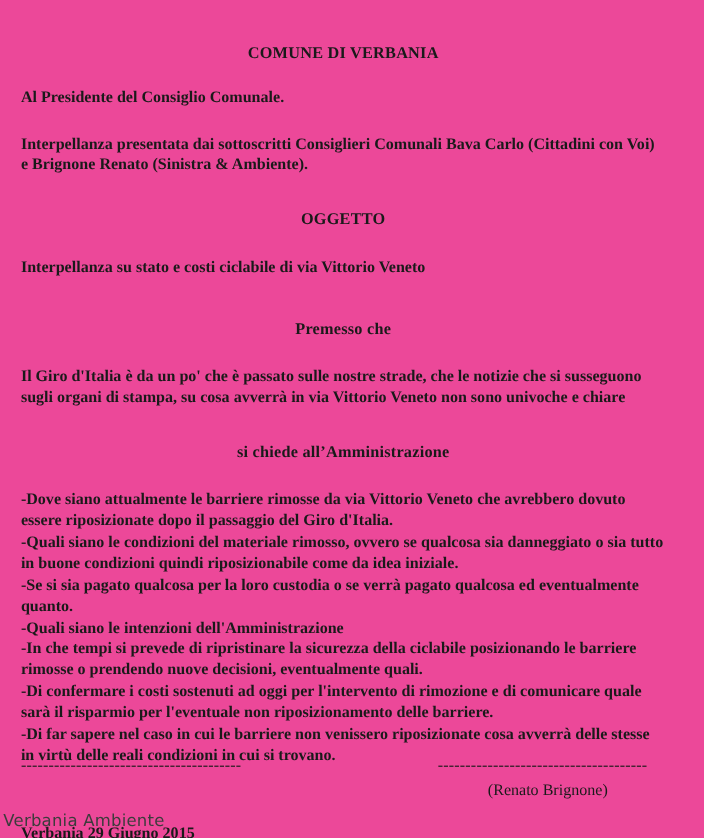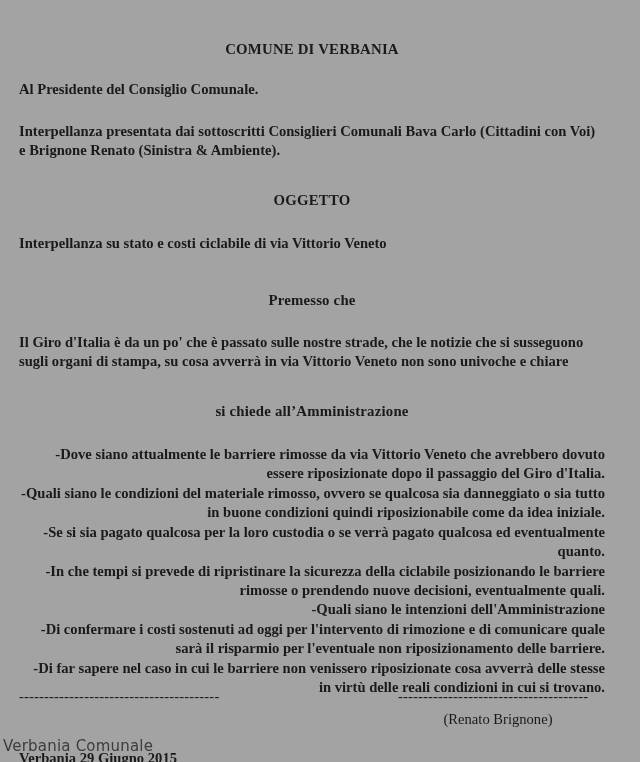--- a/index.html
+++ b/index.html
@@ -15,21 +15,21 @@
     color: #1a1a1a;
     overflow: hidden;
   }
 
   .page {
     position: absolute;
     left: 0;
     top: 0;
     width: 640px;
     height: 762px;
-    background: #a3a3a3;
+    background: #ec4899;
   }
 
   .doc {
     position: absolute;
     left: 19px;
     top: 0;
     width: 586px;
   }
 
   .line {
@@ -50,21 +50,21 @@
   }
 
   .blk-title      { margin-top: 40px; }
   .blk-addressee  { margin-top: 21px; }
   .blk-intro      { margin-top: 22px; }
   .blk-oggetto    { margin-top: 30px; }
   .blk-oggetto-b  { margin-top: 24px; }
   .blk-premesso   { margin-top: 38px; }
   .blk-premesso-b { margin-top: 22px; }
   .blk-chiede     { margin-top: 30px; text-align: center; }
-  .blk-list       { margin-top: 24px; text-align: right; }
+  .blk-list       { margin-top: 24px; }
   .blk-date       { margin-top: 52px; }
 
   .sig-area {
     position: absolute;
     left: 0;
     top: 688px;
     width: 640px;
     height: 50px;
   }
   .sig-col {
@@ -126,22 +126,22 @@
     <div class="line center heading-main blk-premesso">Premesso che</div>
 
     <div class="line blk-premesso-b">Il Giro d'Italia è da un po' che è passato sulle nostre strade, che le notizie che si susseguono sugli organi di stampa, su cosa avverrà in via Vittorio Veneto non sono univoche e chiare</div>
 
     <div class="line center heading-main blk-chiede">si chiede all’Amministrazione</div>
 
     <div class="blk-list">
       <div class="line">-Dove siano attualmente le barriere rimosse da via Vittorio Veneto che avrebbero dovuto essere riposizionate dopo il passaggio del Giro d'Italia.</div>
       <div class="line">-Quali siano le condizioni del materiale rimosso, ovvero se qualcosa sia danneggiato o sia tutto in buone condizioni quindi riposizionabile come da idea iniziale.</div>
       <div class="line">-Se si sia pagato qualcosa per la loro custodia o se verrà pagato qualcosa ed eventualmente quanto.</div>
+      <div class="line">-Quali siano le intenzioni dell'Amministrazione</div>
       <div class="line">-In che tempi si prevede di ripristinare la sicurezza della ciclabile posizionando le barriere rimosse o prendendo nuove decisioni, eventualmente quali.</div>
-      <div class="line">-Quali siano le intenzioni dell'Amministrazione</div>
       <div class="line">-Di confermare i costi sostenuti ad oggi per l'intervento di rimozione e di comunicare quale sarà il risparmio per l'eventuale non riposizionamento delle barriere.</div>
       <div class="line">-Di far sapere nel caso in cui le barriere non venissero riposizionate cosa avverrà delle stesse in virtù delle reali condizioni in cui si trovano.</div>
     </div>
 
     <div class="line bold blk-date">Verbania 29 Giugno 2015</div>
 
   </div>
 
   <div class="sig-area">
 
@@ -149,15 +149,15 @@
       <div class="sig-rule">----------------------------------------</div>
     </div>
 
     <div class="sig-col right">
       <div class="sig-rule">--------------------------------------</div>
       <div class="sig-name">(Renato Brignone)</div>
     </div>
 
   </div>
 
-  <div class="watermark">Verbania Comunale</div>
+  <div class="watermark">Verbania Ambiente</div>
 
 </div>
 
 </body></html>

